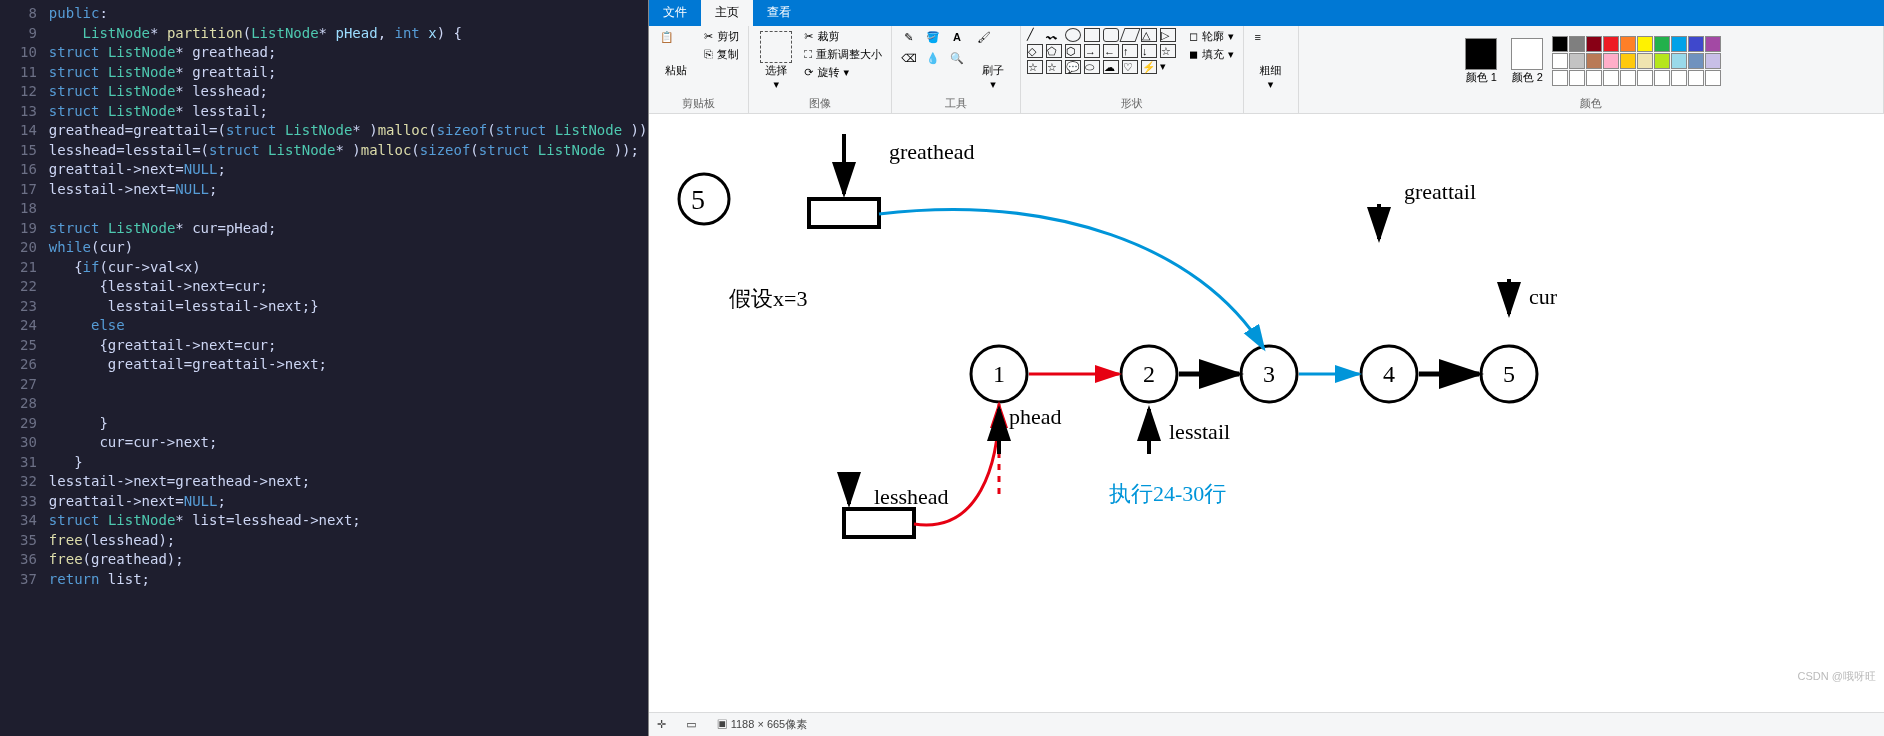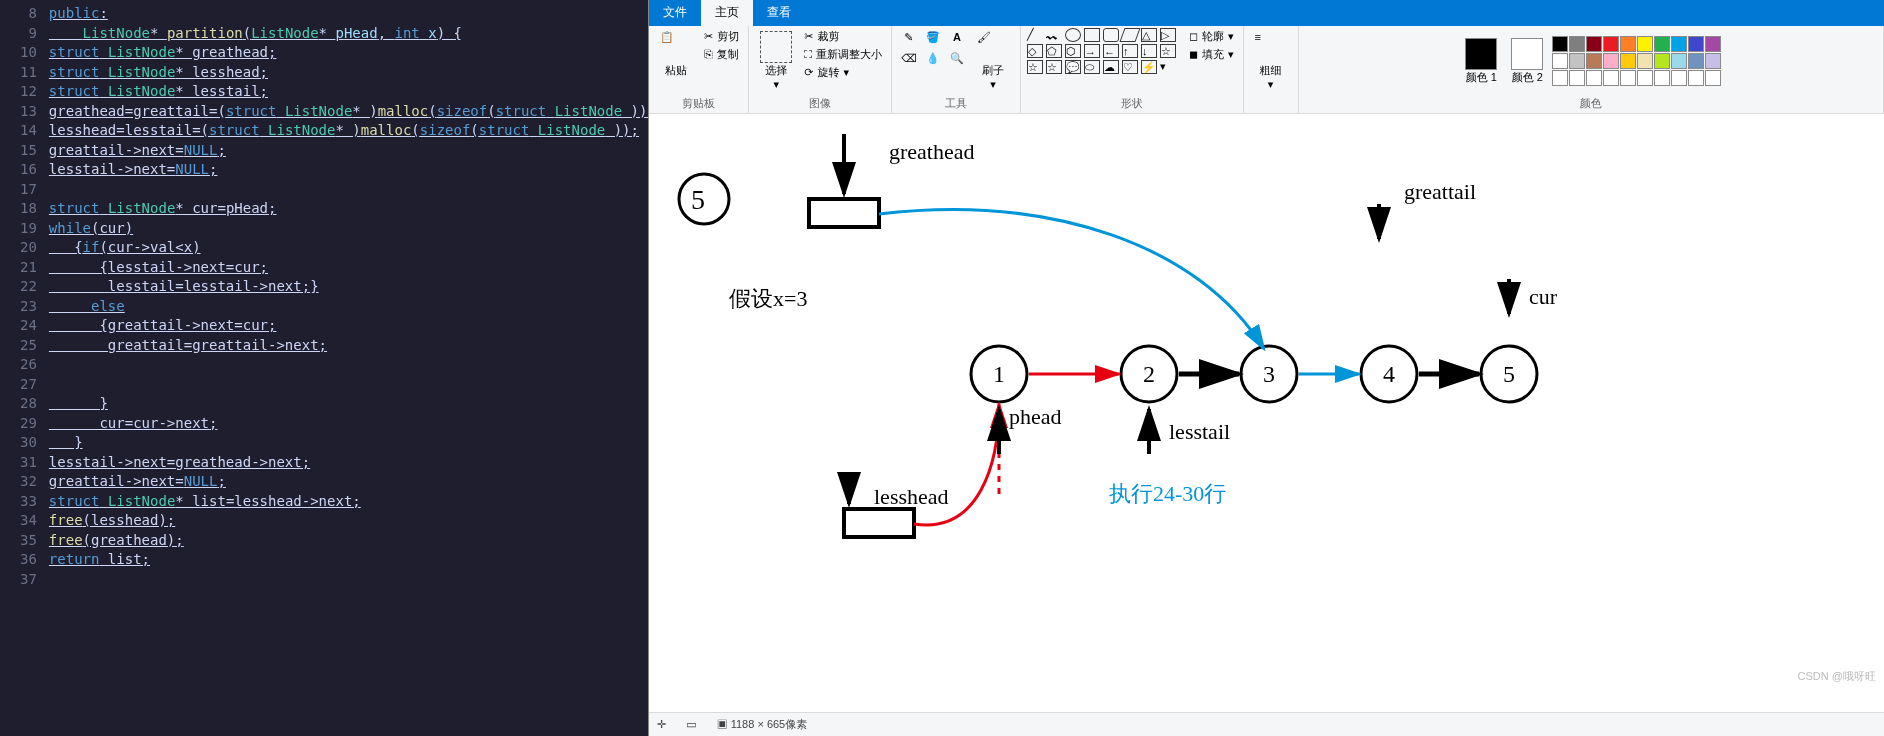--- a/index.html
+++ b/index.html
@@ -1,21 +1,21 @@
 <!DOCTYPE html>
 <html><head>
 <meta charset="utf-8">
 <style>
 * { margin: 0; padding: 0; box-sizing: border-box; }
 body { font-family: Consolas, monospace; font-size: 14px; display: flex; width: 1884px; height: 736px; overflow: hidden; }
 .editor { width: 648px; height: 100%; background: #1e1e2e; color: #cdd6f4; display: flex; overflow: auto; }
 .gutter { background: #1e1e2e; color: #6c7086; padding: 4px 12px 4px 20px; text-align: right; user-select: none; }
 .gutter div { height: 19.5px; line-height: 19.5px; }
 .code { padding: 4px 0; flex: 1; }
-.code .line { height: 19.5px; line-height: 19.5px; white-space: pre; text-decoration: underline; }
+.code .line { height: 19.5px; line-height: 19.5px; white-space: pre; }
 .kw { color: #569cd6; }
 .ty { color: #4ec9b0; }
 .fn { color: #dcdcaa; }
 .pm { color: #9cdcfe; }
 .paint { flex: 1; background: #fff; display: flex; flex-direction: column; border-left: 1px solid #888; }
 .tabs { display: flex; background: #0078d4; height: 26px; }
 .tab { padding: 4px 14px; color: #fff; font-family: "Microsoft YaHei", sans-serif; font-size: 12px; cursor: pointer; }
 .tab.active { background: #f5f6f7; color: #000; }
 .ribbon { background: #f5f6f7; border-bottom: 1px solid #dadbdc; height: 88px; display: flex; font-family: "Microsoft YaHei", sans-serif; font-size: 11px; }
 .group { border-right: 1px solid #dadbdc; padding: 2px 6px; display: flex; flex-direction: column; align-items: center; justify-content: space-between; }
@@ -70,20 +70,21 @@
       <div>33</div>
       <div>34</div>
       <div>35</div>
       <div>36</div>
       <div>37</div>
     </div>
   <div class="code" id="codebody">
       <div class="line"><span class="kw">public</span>:</div>
       <div class="line">    <span class="ty">ListNode</span>* <span class="fn">partition</span>(<span class="ty">ListNode</span>* <span class="pm">pHead</span>, <span class="kw">int</span> <span class="pm">x</span>) {</div>
       <div class="line"><span class="kw">struct</span> <span class="ty">ListNode</span>* greathead;</div>
+      <div class="line"><span class="kw">struct</span> <span class="ty">ListNode</span>* greattail;</div>
       <div class="line"><span class="kw">struct</span> <span class="ty">ListNode</span>* lesshead;</div>
       <div class="line"><span class="kw">struct</span> <span class="ty">ListNode</span>* lesstail;</div>
       <div class="line">greathead=greattail=(<span class="kw">struct</span> <span class="ty">ListNode</span>* )<span class="fn">malloc</span>(<span class="kw">sizeof</span>(<span class="kw">struct</span> <span class="ty">ListNode</span> ));</div>
       <div class="line">lesshead=lesstail=(<span class="kw">struct</span> <span class="ty">ListNode</span>* )<span class="fn">malloc</span>(<span class="kw">sizeof</span>(<span class="kw">struct</span> <span class="ty">ListNode</span> ));</div>
       <div class="line">greattail-&gt;next=<span class="kw">NULL</span>;</div>
       <div class="line">lesstail-&gt;next=<span class="kw">NULL</span>;</div>
       <div class="line"></div>
       <div class="line"><span class="kw">struct</span> <span class="ty">ListNode</span>* cur=pHead;</div>
       <div class="line"><span class="kw">while</span>(cur)</div>
       <div class="line">   {<span class="kw">if</span>(cur-&gt;val&lt;x)</div>

